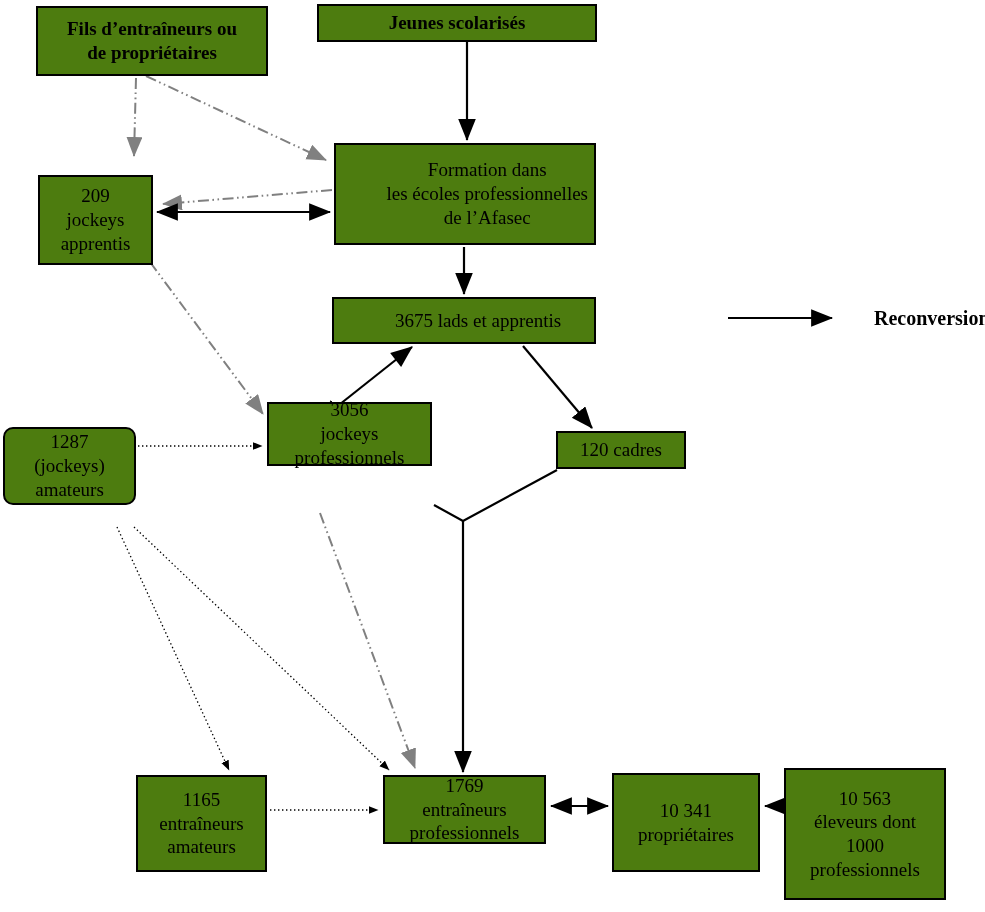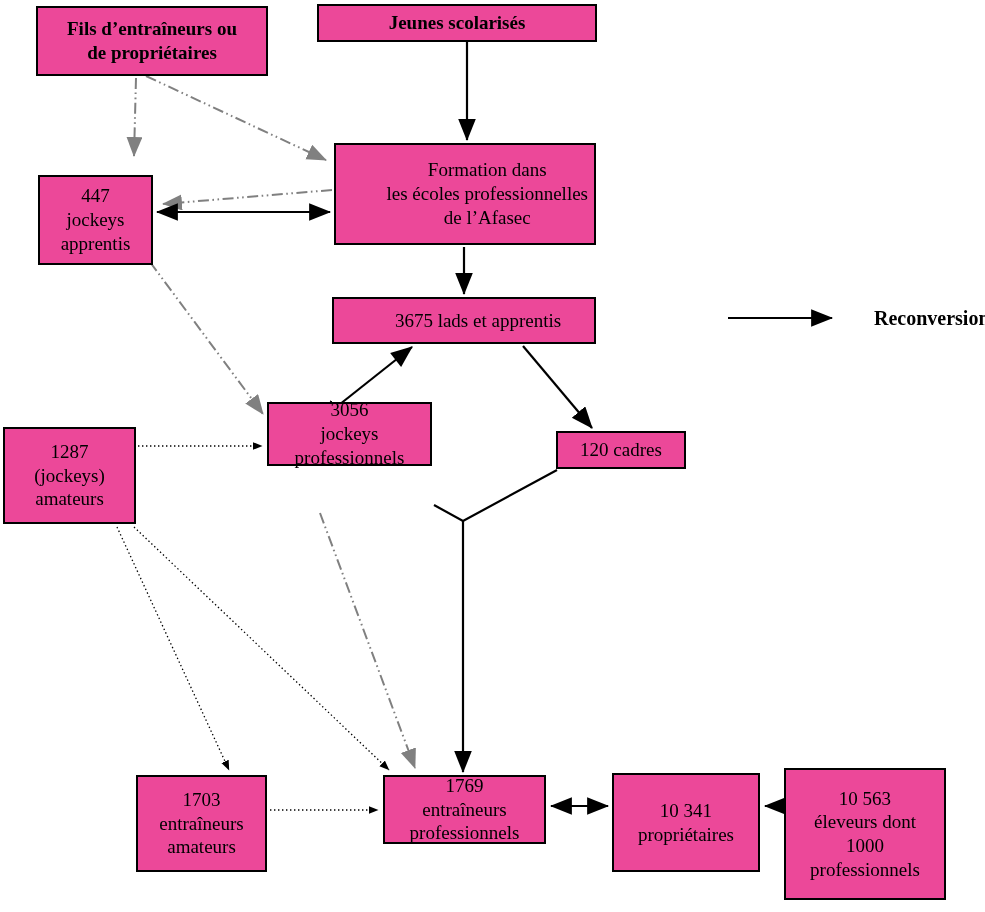--- a/index.html
+++ b/index.html
@@ -19,21 +19,21 @@
     position: absolute;
     top: 0;
     left: 0;
     width: 985px;
     height: 912px;
   }
   .node {
     position: absolute;
     box-sizing: border-box;
     border: 2px solid #000000;
-    background: #ec4899;
+    background: #4d7c0f;
     display: flex;
     align-items: center;
     justify-content: center;
     text-align: center;
     font-family: "Liberation Serif", "DejaVu Serif", serif;
     font-size: 19px;
     line-height: 1.25;
     color: #000000;
     z-index: 5;
   }
@@ -108,42 +108,42 @@
       </div>
       <div class="node bold" style="left: 317px; top: 4px; width: 280px; height: 38px; font-family: Liberation Serif, serif;">
         <span class="node-text">Jeunes scolarisés</span>
       </div>
       <div class="node" style="left: 334px; top: 143px; width: 262px; height: 102px; justify-content: flex-end;">
         <span class="node-text">Formation dans
 les écoles professionnelles
 de l’Afasec</span>
       </div>
       <div class="node" style="left: 38px; top: 175px; width: 115px; height: 90px;">
-        <span class="node-text">447
+        <span class="node-text">209
 jockeys
 apprentis</span>
       </div>
       <div class="node" style="left: 332px; top: 297px; width: 264px; height: 47px; padding-left: 28px;">
         <span class="node-text">3675 lads et apprentis</span>
       </div>
       <div class="node" style="left: 267px; top: 402px; width: 165px; height: 64px;">
         <span class="node-text">3056
 jockeys
 professionnels</span>
       </div>
       <div class="node" style="left: 556px; top: 431px; width: 130px; height: 38px; text-align: right;">
         <span class="node-text">120 cadres</span>
       </div>
-      <div class="node" style="left: 3px; top: 427px; width: 133px; height: 97px;">
+      <div class="node" style="left: 3px; top: 427px; width: 133px; height: 78px; border-radius: 10px;">
         <span class="node-text">1287
 (jockeys)
 amateurs</span>
       </div>
       <div class="node" style="left: 136px; top: 775px; width: 131px; height: 97px;">
-        <span class="node-text">1703
+        <span class="node-text">1165
 entraîneurs
 amateurs</span>
       </div>
       <div class="node" style="left: 383px; top: 775px; width: 163px; height: 69px;">
         <span class="node-text">1769
 entraîneurs
 professionnels</span>
       </div>
       <div class="node" style="left: 612px; top: 773px; width: 148px; height: 99px;">
         <span class="node-text">10 341

